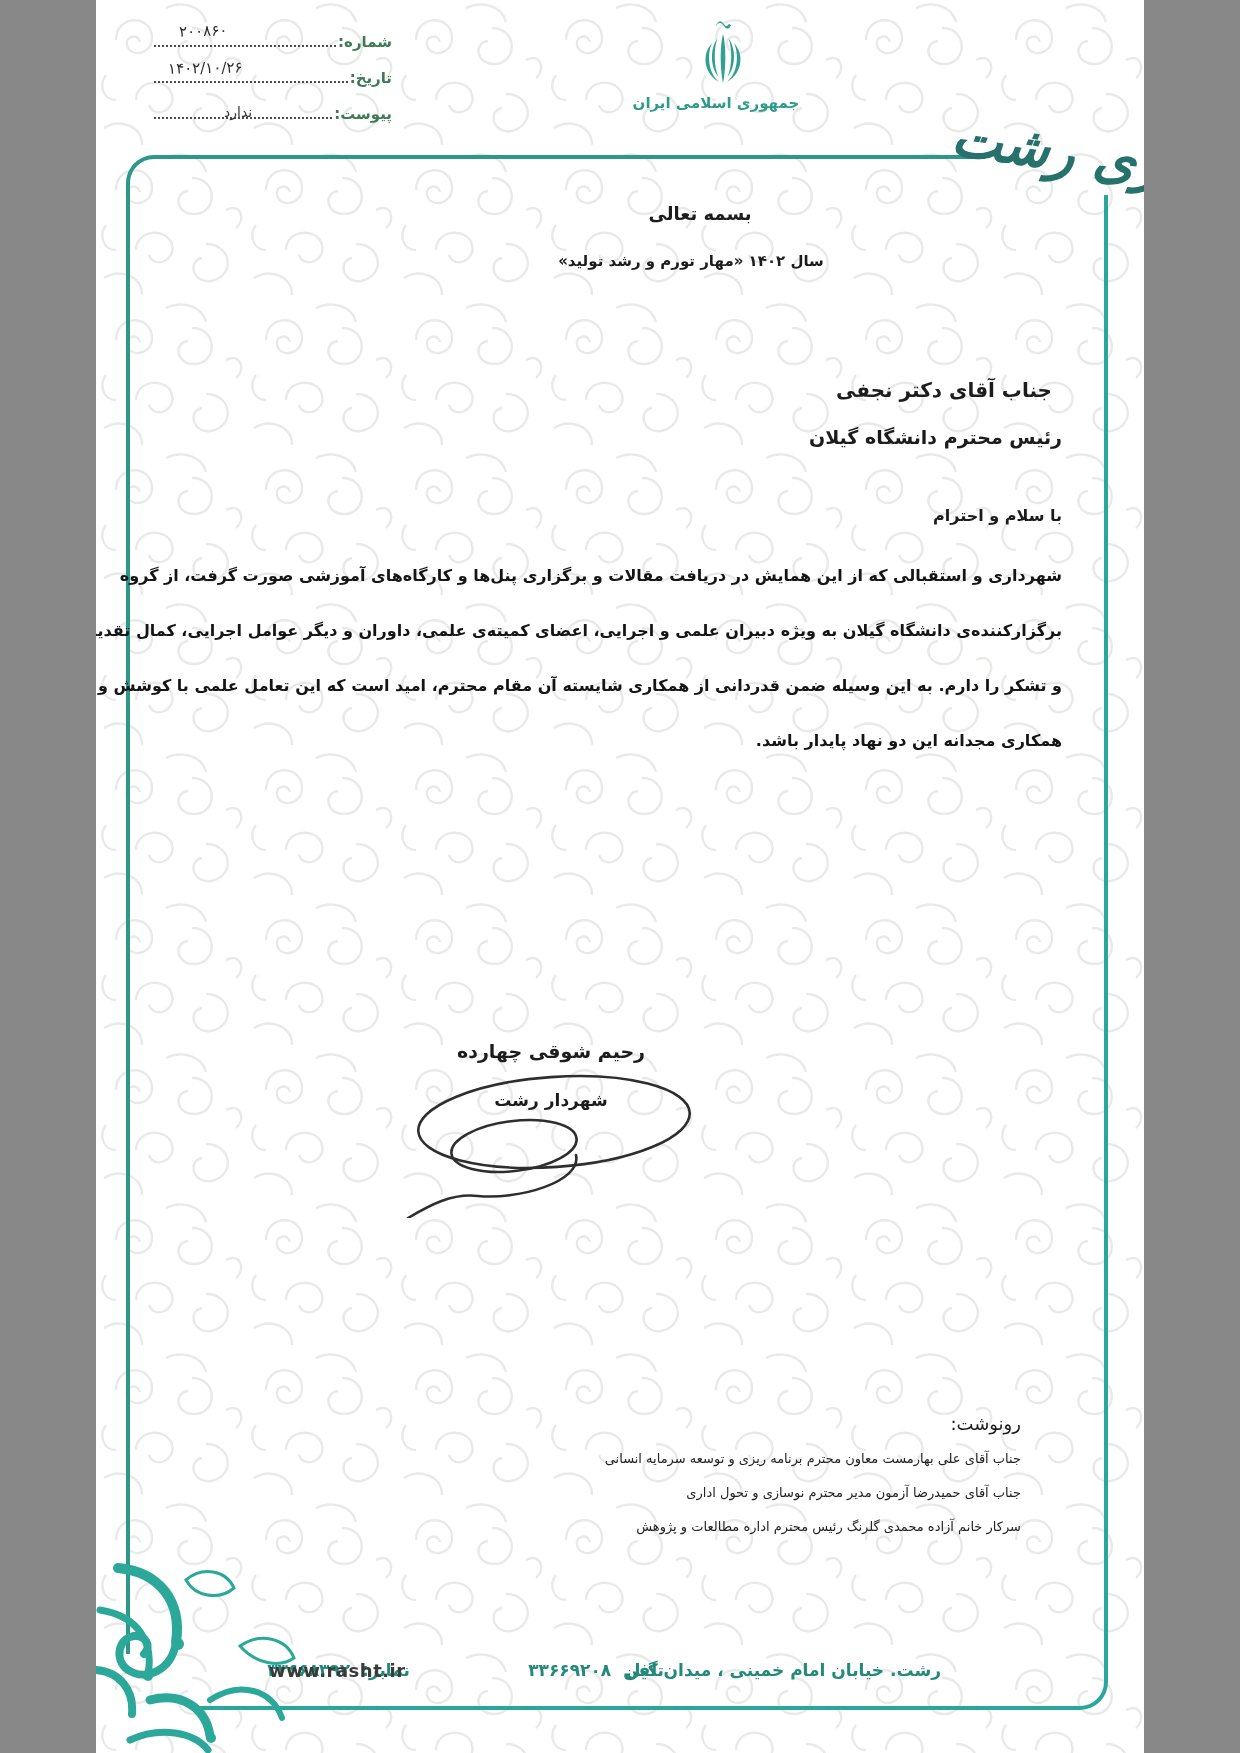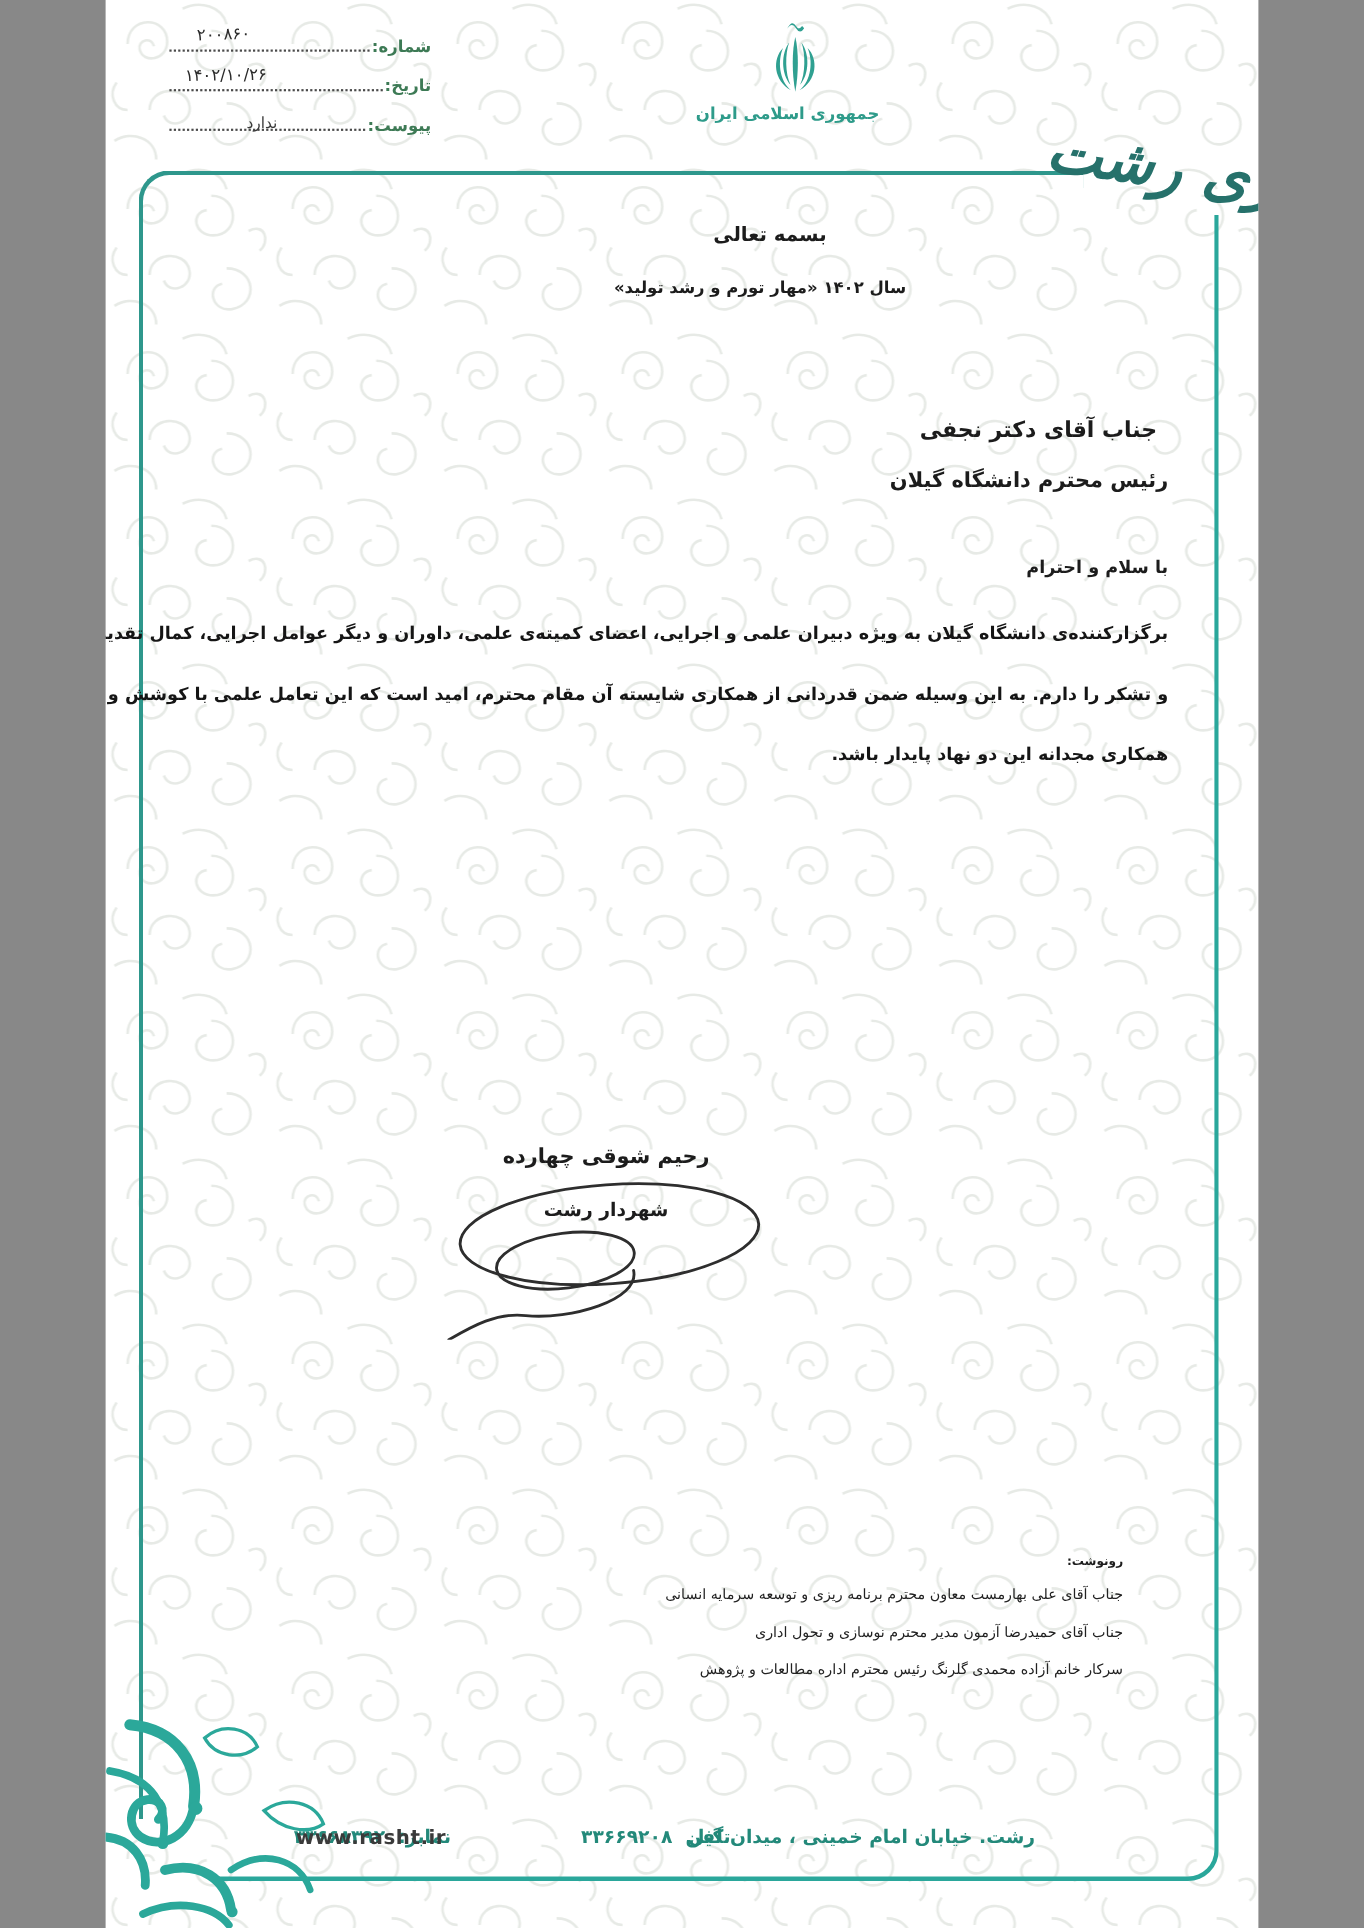--- a/index.html
+++ b/index.html
@@ -61,21 +61,21 @@
   .body-line{direction:rtl;text-align:right;white-space:nowrap;
     font-size:16px;font-weight:bold;line-height:55px;height:55px;color:#151515;}
   
   .sig-name{left:330px;top:1040px;width:250px;text-align:center;
     font-size:19px;font-weight:bold;z-index:4;}
   .sig-title{left:330px;top:1090px;width:250px;text-align:center;
     font-size:17px;font-weight:bold;z-index:4;}
   .sig-scribble{left:300px;top:1058px;z-index:3;}
   
   .cc{right:123px;top:1413px;z-index:3;text-align:right;}
-  .cc-label{font-size:11px;font-weight:bold;margin-bottom:8px;}
+  .cc-label{font-size:18px;font-weight:normal;margin-bottom:8px;}
   .cc-item{direction:rtl;font-size:13px;line-height:34px;white-space:nowrap;color:#222;}
   
   .foot{z-index:3;top:1660px;font-size:17px;font-weight:bold;color:#23897a;white-space:nowrap;}
   .foot-address{right:203px;}
   .foot-phone{right:480px;}
   .foot-fax{right:734px;}
   .foot-web{left:173px;color:#3a3a3a;font-size:18px;font-weight:600;
     letter-spacing:.5px;font-style:normal;direction:ltr;}
   .foot span{display:inline-block;margin-left:6px;}
   
@@ -156,20 +156,21 @@
   <div class="abs calligraphy rtl">شهرداری رشت</div>
 
   <div class="abs besmele rtl">بسمه تعالی</div>
   <div class="abs slogan rtl">سال ۱۴۰۲ «مهار تورم و رشد تولید»</div>
 
   <div class="abs recipient1 rtl">جناب آقای دکتر نجفی</div>
   <div class="abs recipient2 rtl">رئیس محترم دانشگاه گیلان</div>
   <div class="abs salutation rtl">با سلام و احترام</div>
 
   <div class="abs body-text">
+    <div class="body-line">شهرداری و استقبالی که از این همایش در دریافت مقالات و برگزاری پنل‌ها و کارگاه‌های آموزشی صورت گرفت، از گروه</div>
     <div class="body-line">برگزارکننده‌ی دانشگاه گیلان به ویژه دبیران علمی و اجرایی، اعضای کمیته‌ی علمی، داوران و دیگر عوامل اجرایی، کمال تقدیر</div>
     <div class="body-line">و تشکر را دارم.  به این وسیله ضمن قدردانی از همکاری شایسته آن مقام محترم، امید است که این تعامل علمی با کوشش و</div>
     <div class="body-line">همکاری مجدانه این دو نهاد پایدار باشد.</div>
   </div>
 
   <div class="abs sig-name rtl">رحیم شوقی چهارده</div>
   <div class="abs sig-title rtl">شهردار رشت</div>
   <svg class="abs sig-scribble" width="320" height="160" viewBox="0 0 320 160">
     <g fill="none" stroke="#2e2e2e" stroke-width="2.6" stroke-linecap="round">
       <ellipse cx="158" cy="64" rx="136" ry="45" transform="rotate(-4 158 64)"></ellipse>

